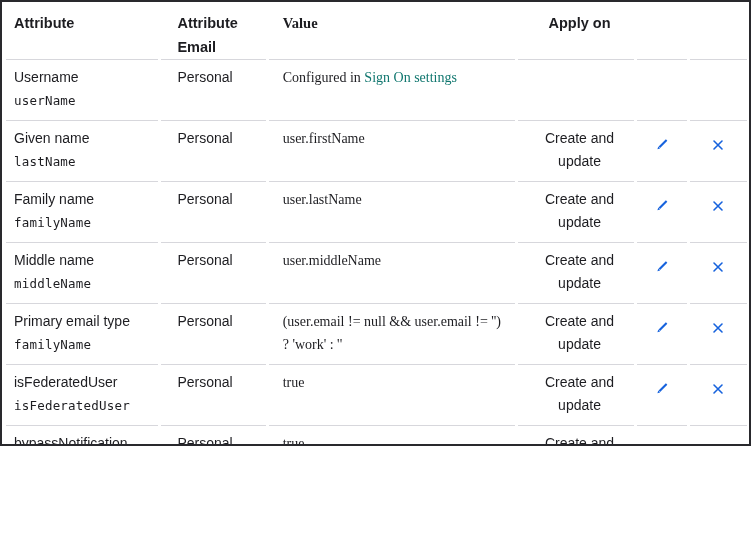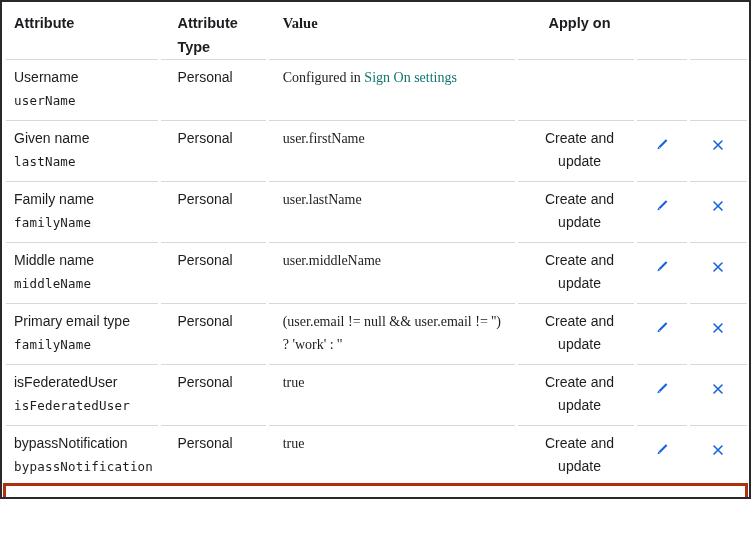--- a/index.html
+++ b/index.html
@@ -4,21 +4,21 @@
 <style>
   * { margin: 0; padding: 0; box-sizing: border-box; }
   html, body { background: #ffffff; }
   body {
     font-family: "Liberation Sans", "DejaVu Sans", sans-serif;
     color: #1d1d21;
   }
   .frame {
     position: relative;
     width: 751px;
-    height: 499px;
+    height: 446px;
     border: 2px solid #29292d;
     background: #ffffff;
     overflow: hidden;
   }
   table.attr-table {
     table-layout: fixed;
     border-collapse: separate;
     border-spacing: 3px 0;
     width: 747px;
     margin-left: 1px;
@@ -87,21 +87,21 @@
       <col class="c1">
         <col class="c2">
         <col class="c3">
         <col class="c4">
         <col class="c5">
         <col class="c6">
     </colgroup>
     <thead>
       <tr>
         <th>Attribute</th>
-        <th>Attribute Type</th>
+        <th>Attribute Email</th>
         <th>Value</th>
         <th>Apply on</th>
         <th></th>
         <th></th>
       </tr>
     </thead>
     <tbody id="table-body">
       <tr>
         <td>
           <div>Username</div>

